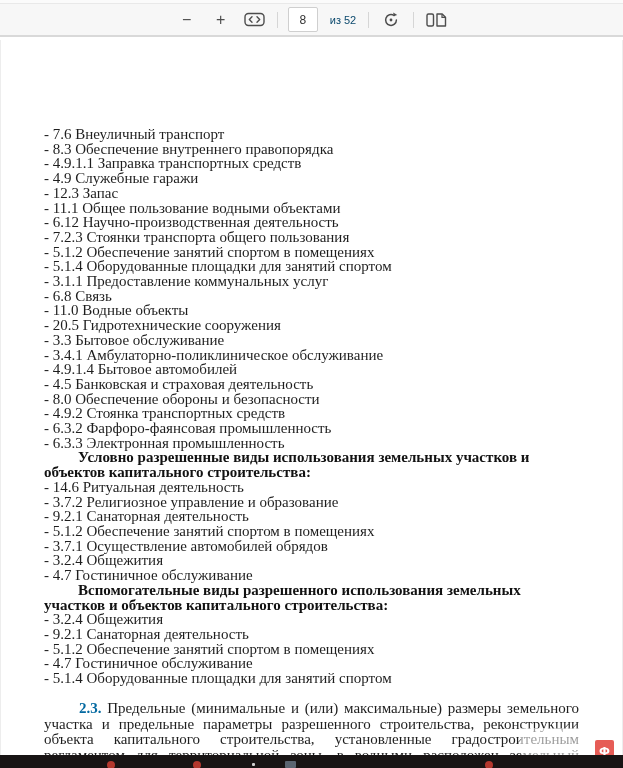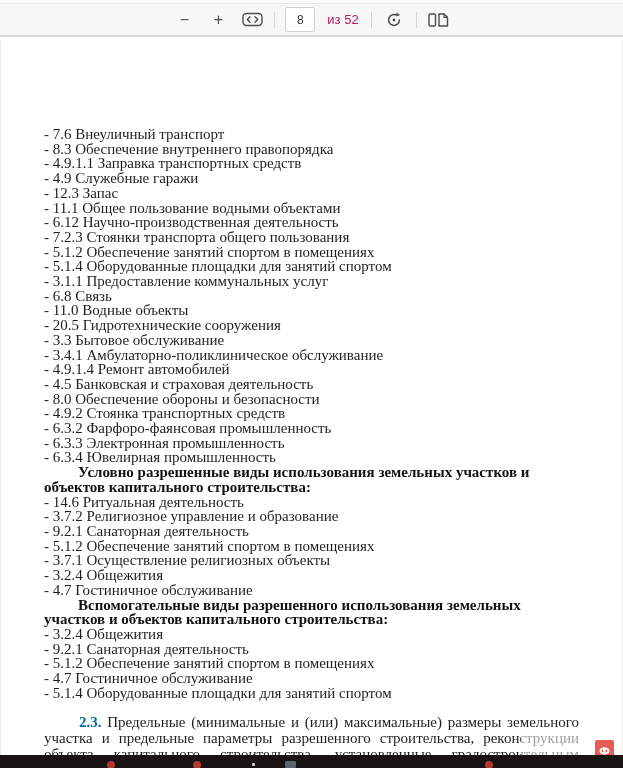--- a/index.html
+++ b/index.html
@@ -23,21 +23,21 @@
     width: 24px; height: 24px; display: flex; align-items: center; justify-content: center;
     font-size: 16px; line-height: 1; cursor: pointer; border-radius: 2px;
   }
   .tb-btn svg { display: block; }
   .tb-sep { width: 1px; height: 16px; background: #d6d6d6; }
   .page-input {
     width: 30px; height: 25px; border: 1px solid #cfcfcf; border-radius: 2px;
     background: #fff; text-align: center; font-size: 12px; color: #333;
     font-family: "Liberation Sans", sans-serif;
   }
-  .page-count { font-size: 13px; color: #be185d; padding: 0 2px; }
+  .page-count { font-size: 11px; color: #0c4a6e; padding: 0 2px; }
 
   
   .page {
     position: absolute; top: 40px; left: 0; right: 0; height: 715px;
     background: #ffffff; border-left: 1px solid #ededed; border-right: 1px solid #ededed;
     overflow: hidden;
   }
   .doc {
     position: absolute; top: 44px; left: 43px; width: 535px;
     font-family: "Liberation Serif", "DejaVu Serif", serif;
@@ -140,37 +140,36 @@
         <div class="doc-line">- 6.12 Научно-производственная деятельность</div>
         <div class="doc-line">- 7.2.3 Стоянки транспорта общего пользования</div>
         <div class="doc-line">- 5.1.2 Обеспечение занятий спортом в помещениях</div>
         <div class="doc-line">- 5.1.4 Оборудованные площадки для занятий спортом</div>
         <div class="doc-line">- 3.1.1 Предоставление коммунальных услуг</div>
         <div class="doc-line">- 6.8 Связь</div>
         <div class="doc-line">- 11.0 Водные объекты</div>
         <div class="doc-line">- 20.5 Гидротехнические сооружения</div>
         <div class="doc-line">- 3.3 Бытовое обслуживание</div>
         <div class="doc-line">- 3.4.1 Амбулаторно-поликлиническое обслуживание</div>
-        <div class="doc-line">- 4.9.1.4 Ремонт автомобилей</div>
+        <div class="doc-line">- 4.9.1.4 Бытовое автомобилей</div>
         <div class="doc-line">- 4.5 Банковская и страховая деятельность</div>
         <div class="doc-line">- 8.0 Обеспечение обороны и безопасности</div>
         <div class="doc-line">- 4.9.2 Стоянка транспортных средств</div>
         <div class="doc-line">- 6.3.2 Фарфоро-фаянсовая промышленность</div>
         <div class="doc-line">- 6.3.3 Электронная промышленность</div>
-        <div class="doc-line">- 6.3.4 Ювелирная промышленность</div>
       </div>
 
     <div class="doc-header">Условно разрешенные виды использования земельных участков и объектов капитального строительства:</div>
 
     <div>
         <div class="doc-line">- 14.6 Ритуальная деятельность</div>
         <div class="doc-line">- 3.7.2 Религиозное управление и образование</div>
         <div class="doc-line">- 9.2.1 Санаторная деятельность</div>
         <div class="doc-line">- 5.1.2 Обеспечение занятий спортом в помещениях</div>
-        <div class="doc-line">- 3.7.1 Осуществление религиозных объекты</div>
+        <div class="doc-line">- 3.7.1 Осуществление автомобилей обрядов</div>
         <div class="doc-line">- 3.2.4 Общежития</div>
         <div class="doc-line">- 4.7 Гостиничное обслуживание</div>
       </div>
 
     <div class="doc-header">Вспомогательные виды разрешенного использования земельных участков и объектов капитального строительства:</div>
 
     <div>
         <div class="doc-line">- 3.2.4 Общежития</div>
         <div class="doc-line">- 9.2.1 Санаторная деятельность</div>
         <div class="doc-line">- 5.1.2 Обеспечение занятий спортом в помещениях</div>

